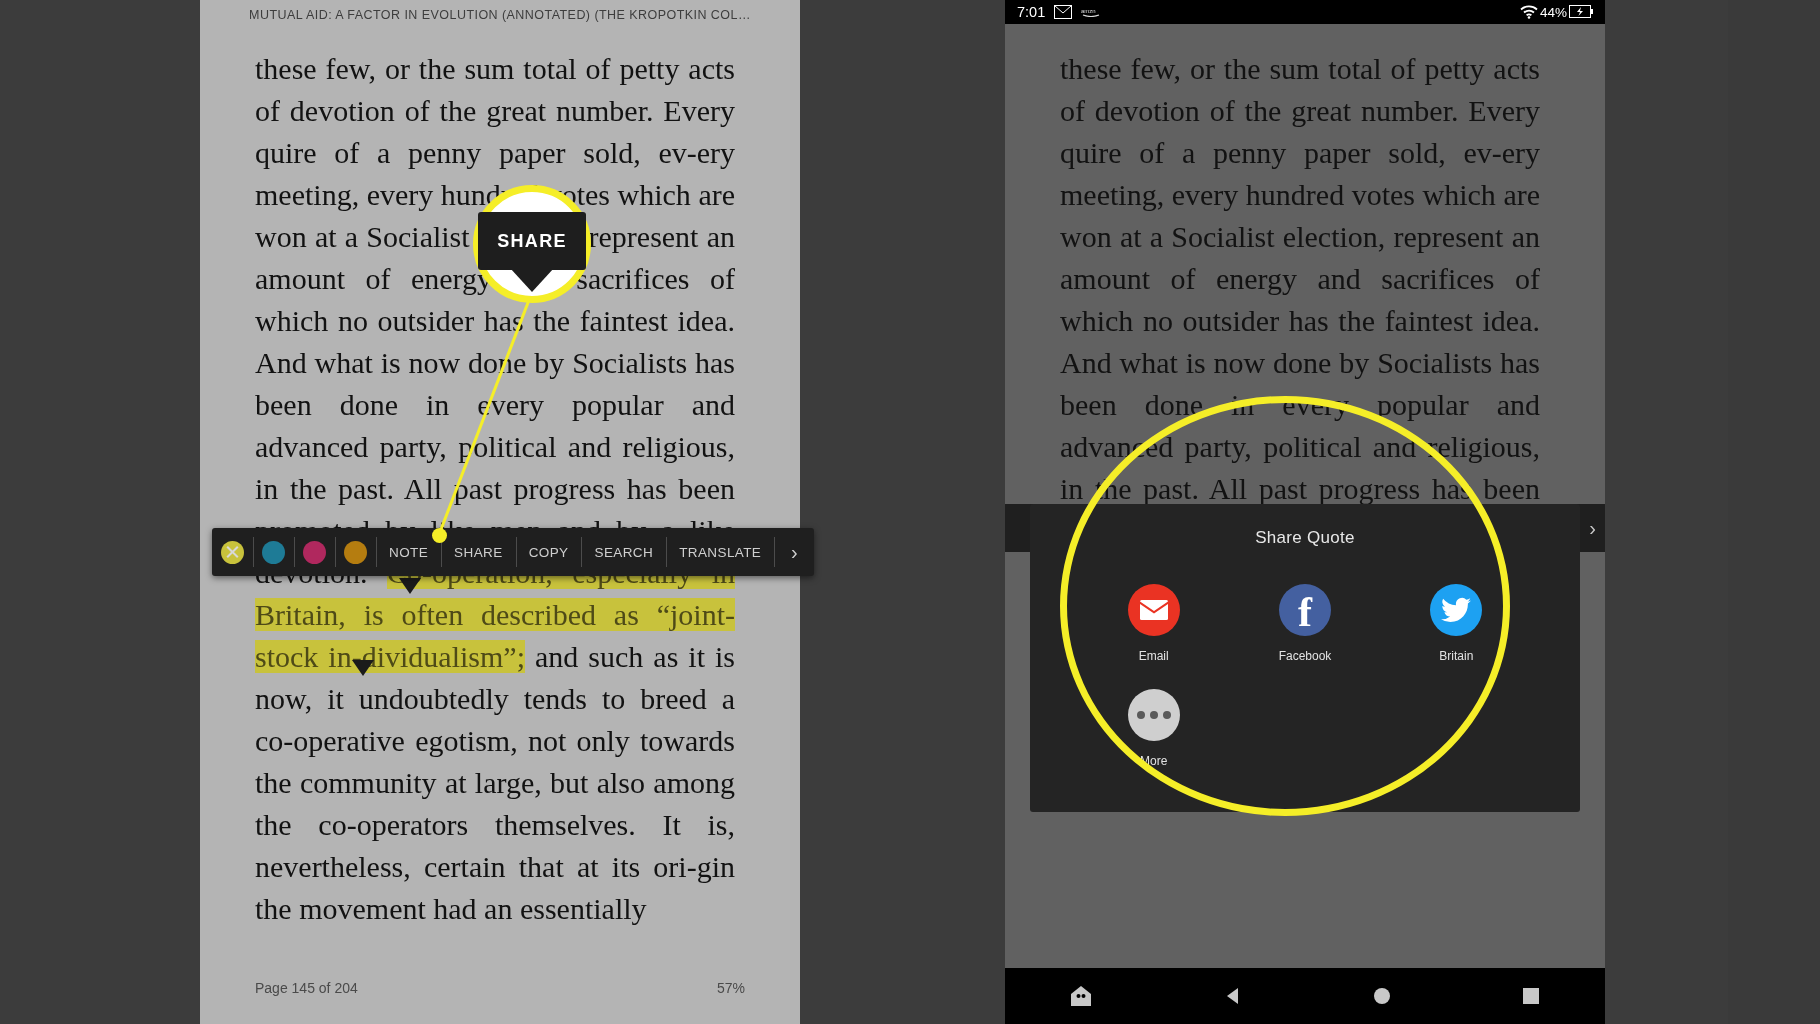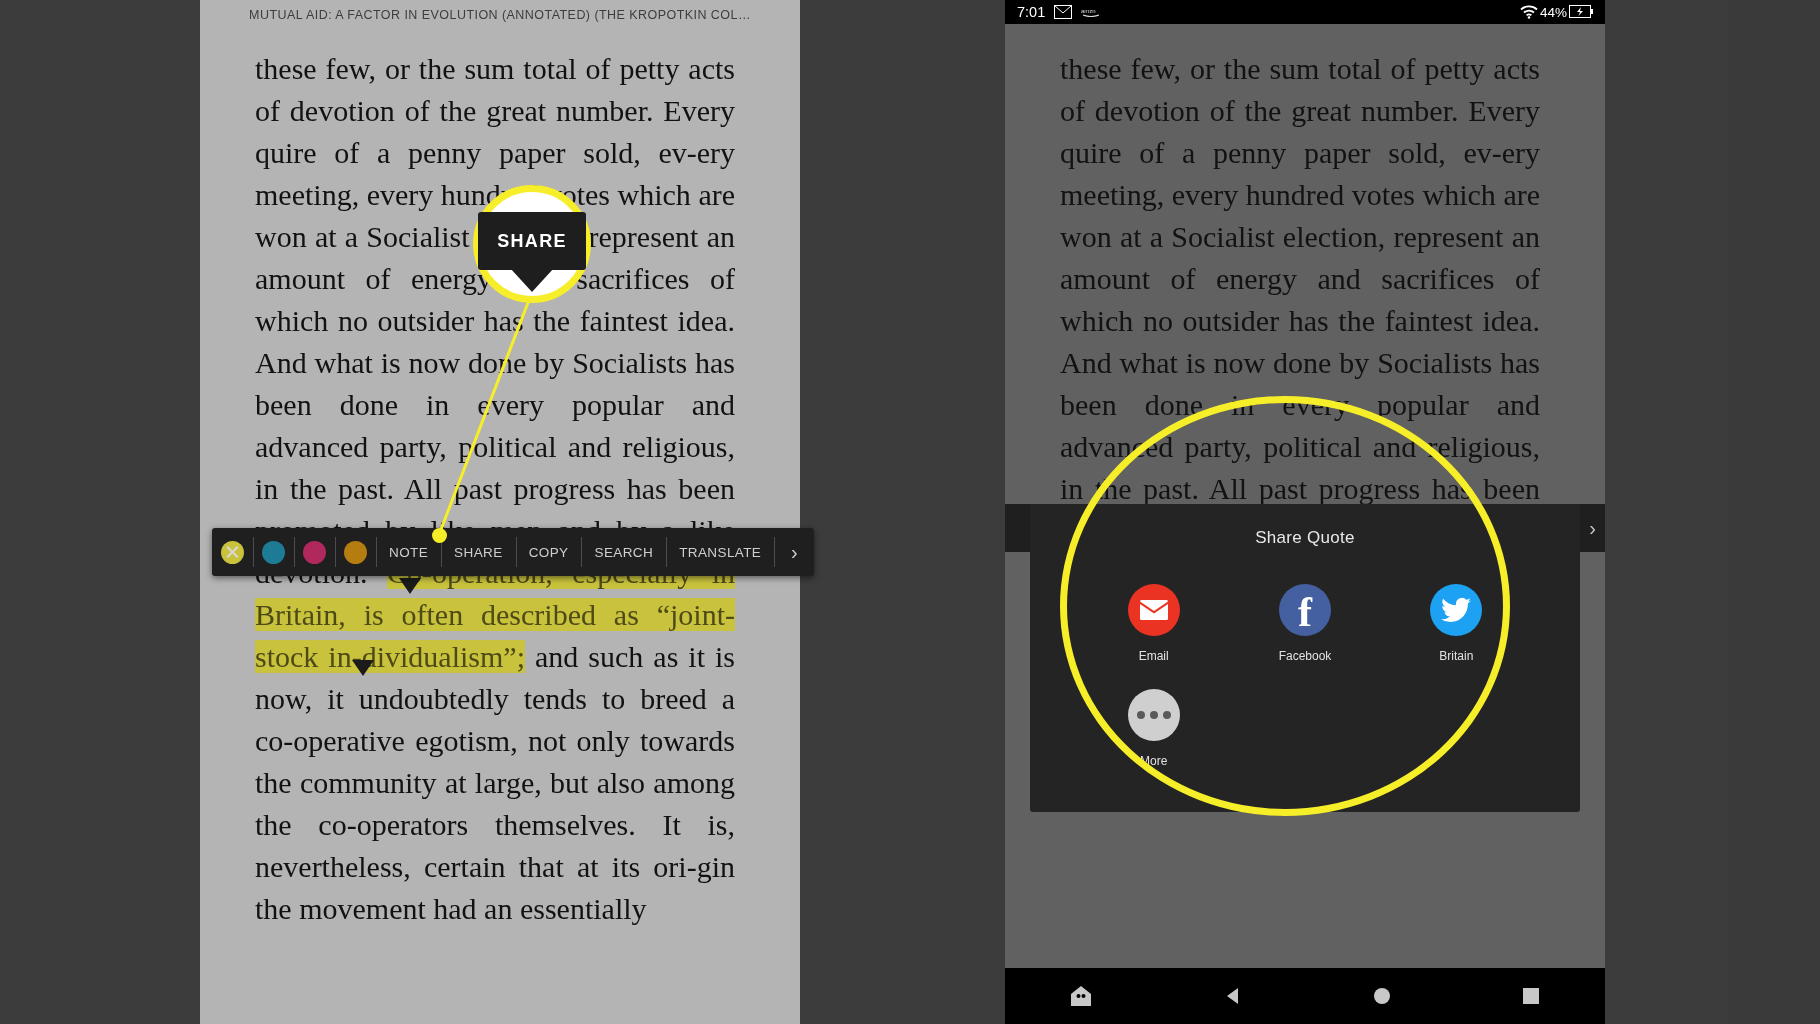--- a/index.html
+++ b/index.html
@@ -179,20 +179,24 @@
 
     <div class="reader-text">
       <p>
         <span>these few, or the sum total of petty acts of devotion of the great number. Every quire of a penny paper sold, ev-ery meeting, every hundred votes which are won at a Socialist election, represent an amount of energy and sacrifices of which no outsider has the faintest idea. And what is now done by Socialists has been done in every popular and advanced party, political and religious, in the past. All past progress has been promoted by like men and by a like devotion. </span><span class="hl">Co-operation, especially in Britain, is often described as “joint-stock in-dividualism”;</span><span> and such as it is now, it undoubtedly tends to breed a co-operative egotism, not only towards the community at large, but also among the co-operators themselves. It is, nevertheless, certain that at its ori-gin the movement had an essentially</span>
       </p>
     </div>
 
     <div class="sel-handle" style="left:199px; top:578px;"></div>
     <div class="sel-handle" style="left:152px; top:660px;"></div>
 
+    <div class="page-foot">
+      <span>Page 145 of 204</span>
+      <span>57%</span>
+    </div>
   </div>
 
   <div class="annot-bar">
     <div class="swatch-wrap">
       <span class="swatch sel" style="background:#c8c23c"></span>
     </div>
     <div class="swatch-wrap">
       <span class="swatch" style="background:#1e7b96"></span>
     </div>
     <div class="swatch-wrap">

